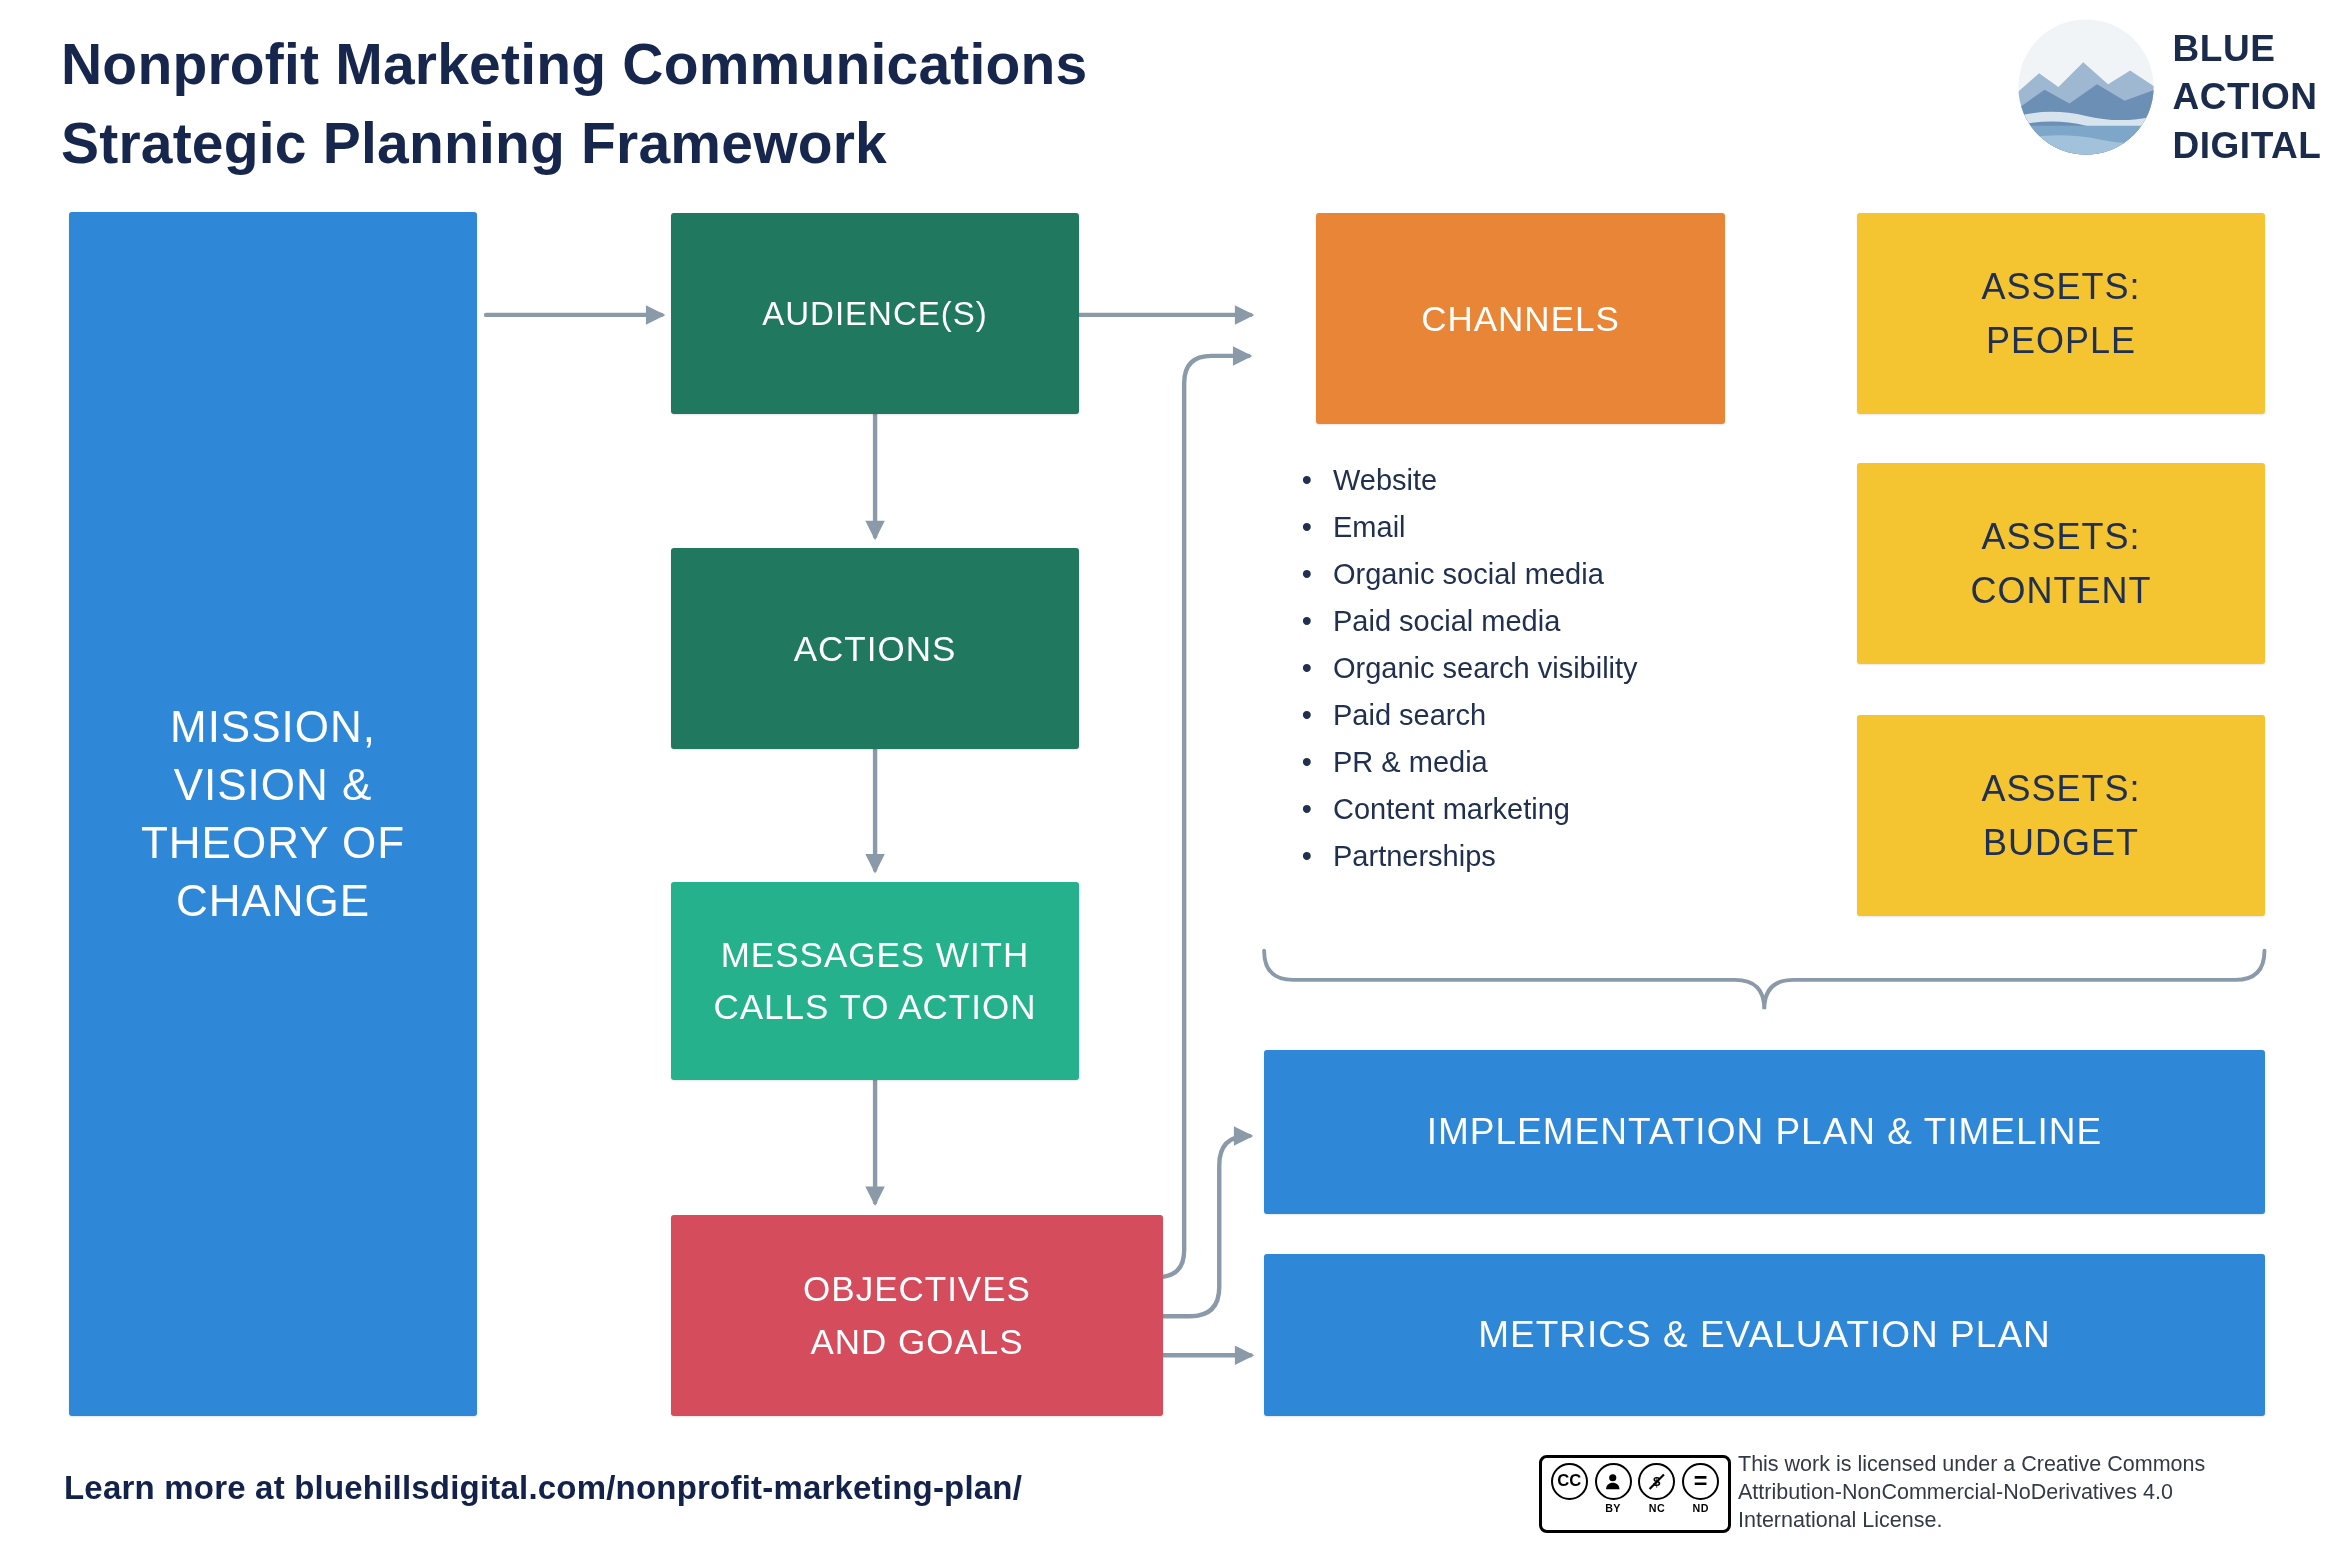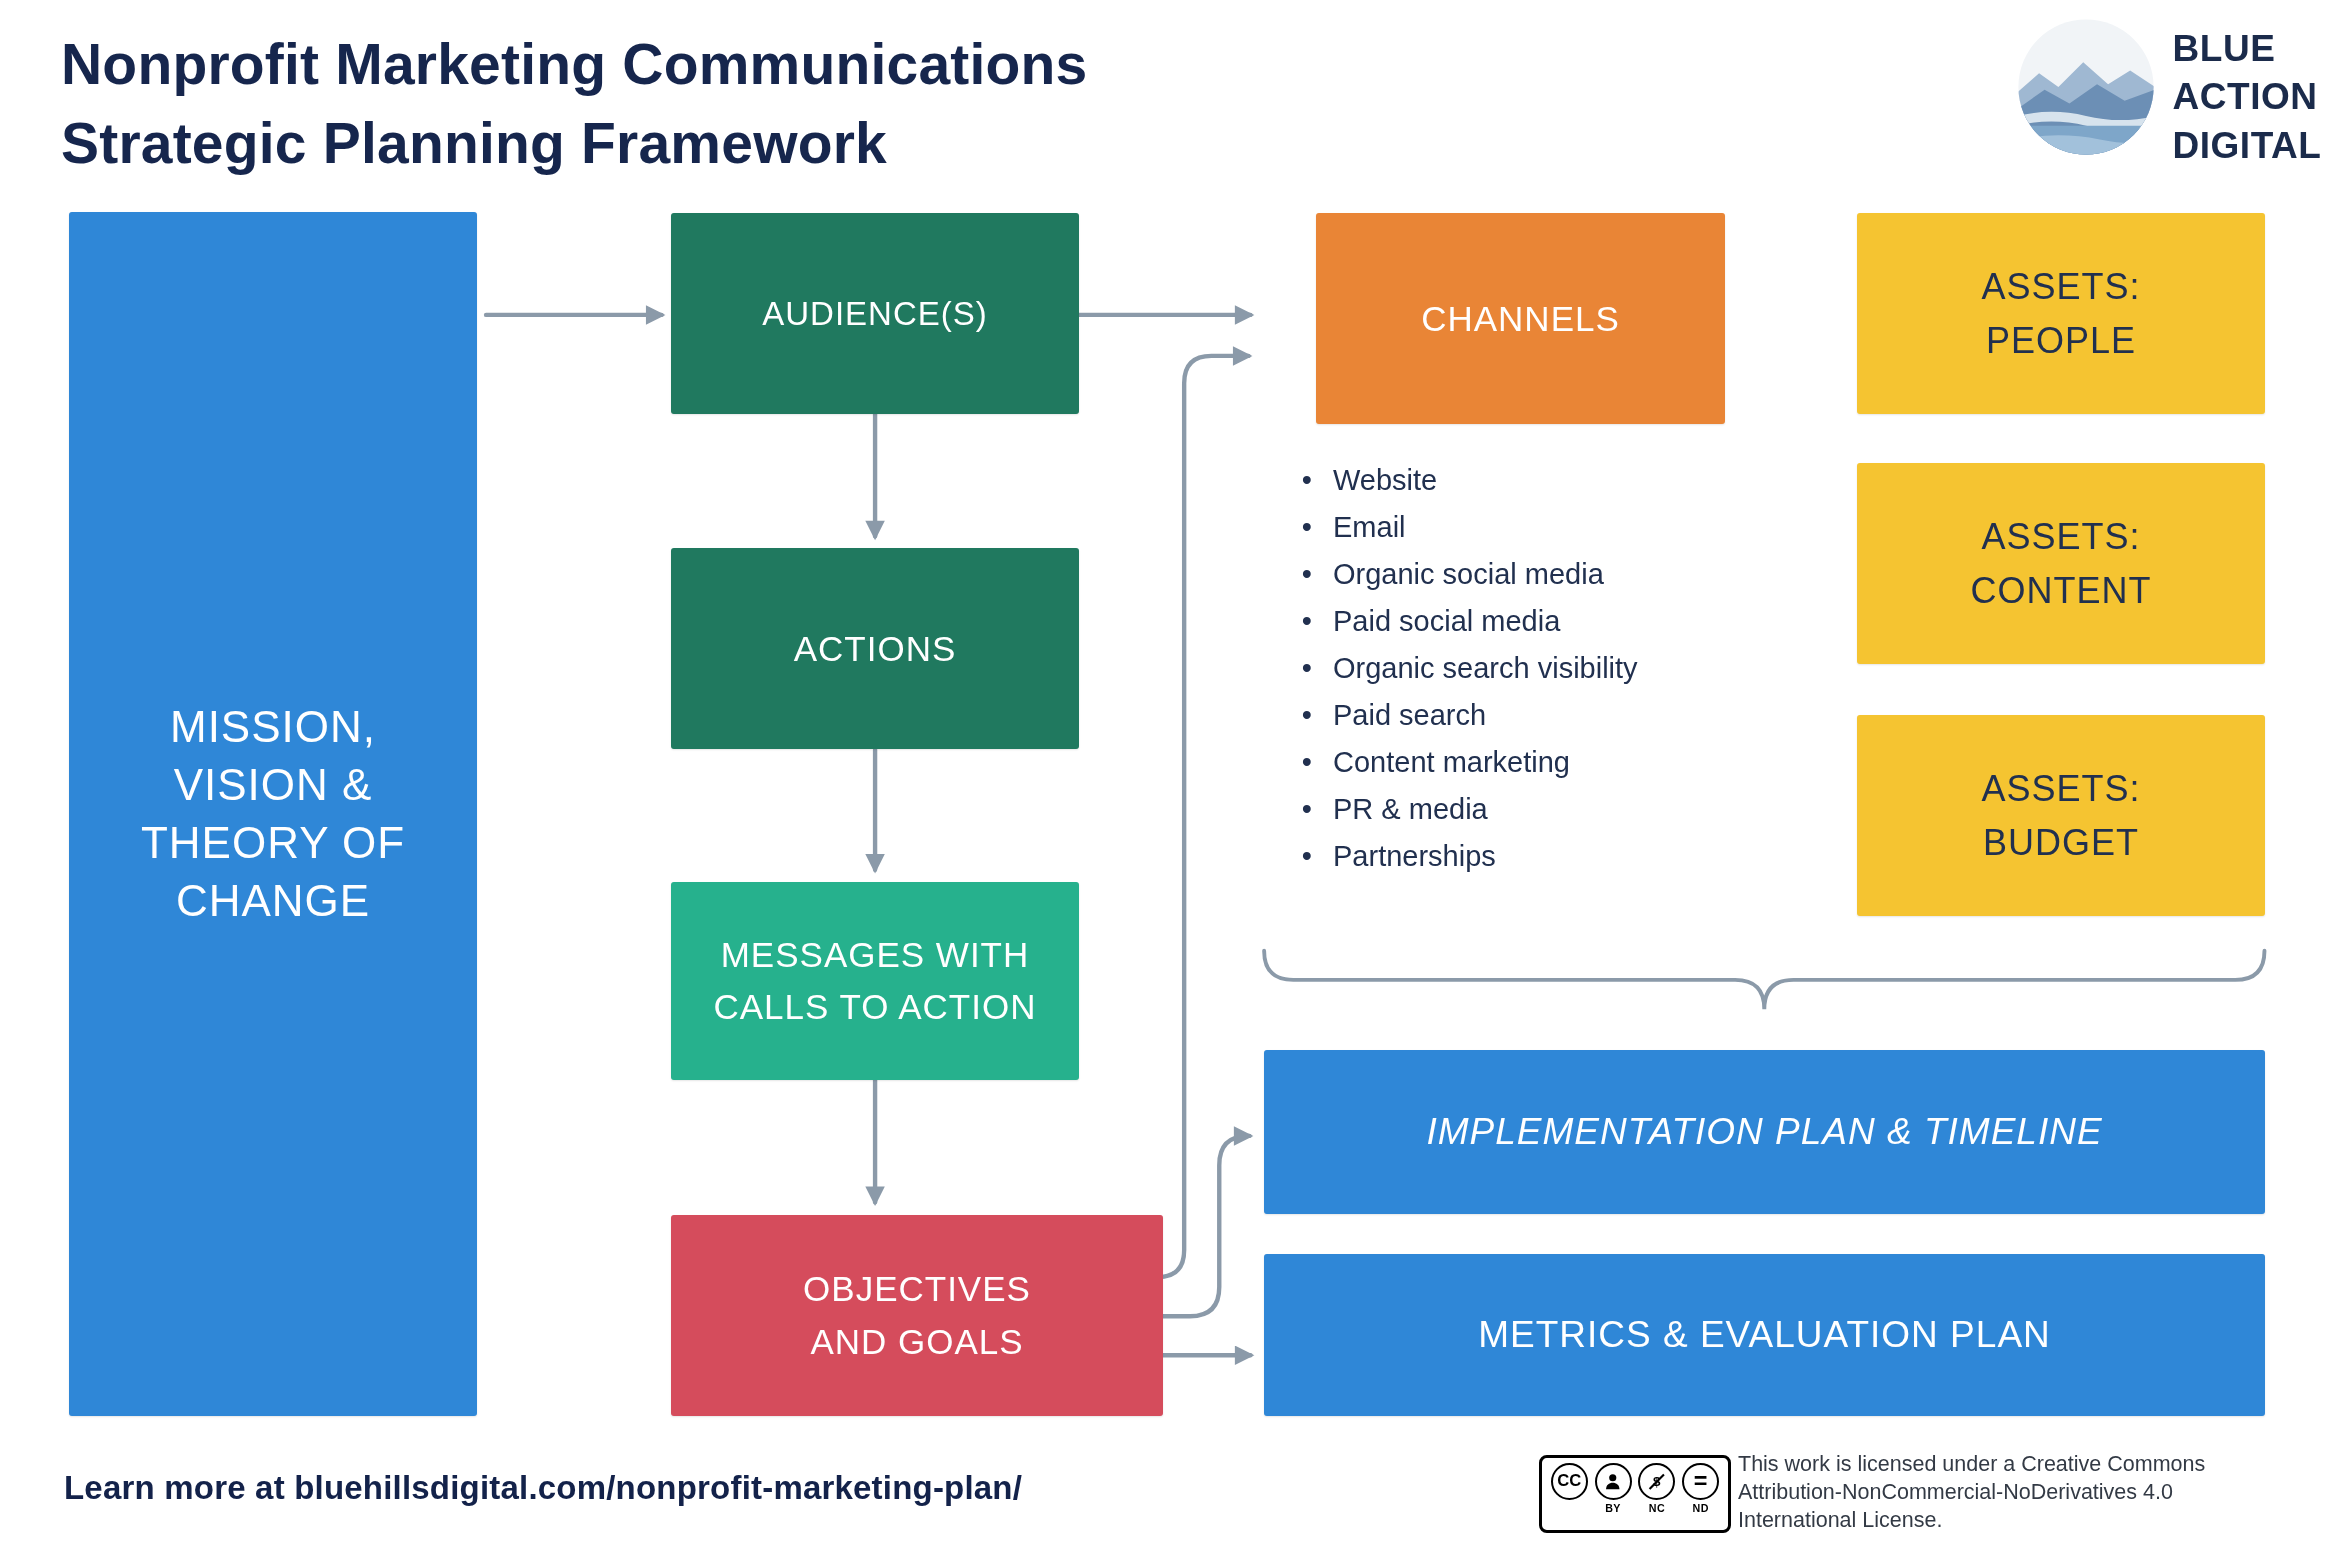--- a/index.html
+++ b/index.html
@@ -23,21 +23,21 @@
   #mission{left:69px;top:212px;width:408px;height:1204px;background:var(--blue,#2f87d7);font-size:44px;line-height:1.32;}
   #audience{left:671px;top:213px;width:408px;height:201px;background:var(--green_dark,#20795f);font-size:33px;}
   #actions{left:671px;top:548px;width:408px;height:201px;background:var(--green_dark,#20795f);font-size:35px;}
   #messages{left:671px;top:882px;width:408px;height:198px;background:var(--teal,#26b18d);font-size:35px;line-height:1.5;}
   #objectives{left:671px;top:1215px;width:492px;height:201px;background:var(--red,#d54c5c);font-size:35px;line-height:1.5;}
   #channels{left:1300px;top:213px;width:409px;height:211px;background:var(--orange,#e98536);font-size:35px;margin-left:16px;}
   .asset{left:1857px;width:408px;height:201px;background:var(--yellow,#f5c431);color:#21304f;font-size:36px;line-height:1.5;}
   #asset-people{top:213px;}
   #asset-content{top:463px;}
   #asset-budget{top:715px;}
-  #implementation{left:1264px;top:1050px;width:1001px;height:164px;background:var(--blue,#2f87d7);font-size:37px;font-style:italic;}
+  #implementation{left:1264px;top:1050px;width:1001px;height:164px;background:var(--blue,#2f87d7);font-size:37px;}
   #metrics{left:1264px;top:1254px;width:1001px;height:162px;background:var(--blue,#2f87d7);font-size:37px;}
   
   #channel-list{
     position:absolute;left:1278px;top:441px;width:644px;margin:16px;padding:0;list-style:none;
     font-size:29px;line-height:47px;color:#21304f;
   }
   #channel-list li{position:relative;padding-left:39px;}
   #channel-list li::before{content:"\2022";position:absolute;left:7.8px;top:0;color:#21304f;}
   
   #arrows{position:absolute;left:0;top:0;pointer-events:none;}
@@ -117,22 +117,22 @@
 AND GOALS</div>
   <div id="channels" class="box">CHANNELS</div>
 
   <ul id="channel-list">
     <li>Website</li>
     <li>Email</li>
     <li>Organic social media</li>
     <li>Paid social media</li>
     <li>Organic search visibility</li>
     <li>Paid search</li>
+    <li>PR &amp; media</li>
     <li>Content marketing</li>
-    <li>PR &amp; media</li>
     <li>Partnerships</li>
   </ul>
 
   <div id="asset-people" class="box asset">ASSETS:
 PEOPLE</div>
   <div id="asset-content" class="box asset">ASSETS:
 CONTENT</div>
   <div id="asset-budget" class="box asset">ASSETS:
 BUDGET</div>
 

